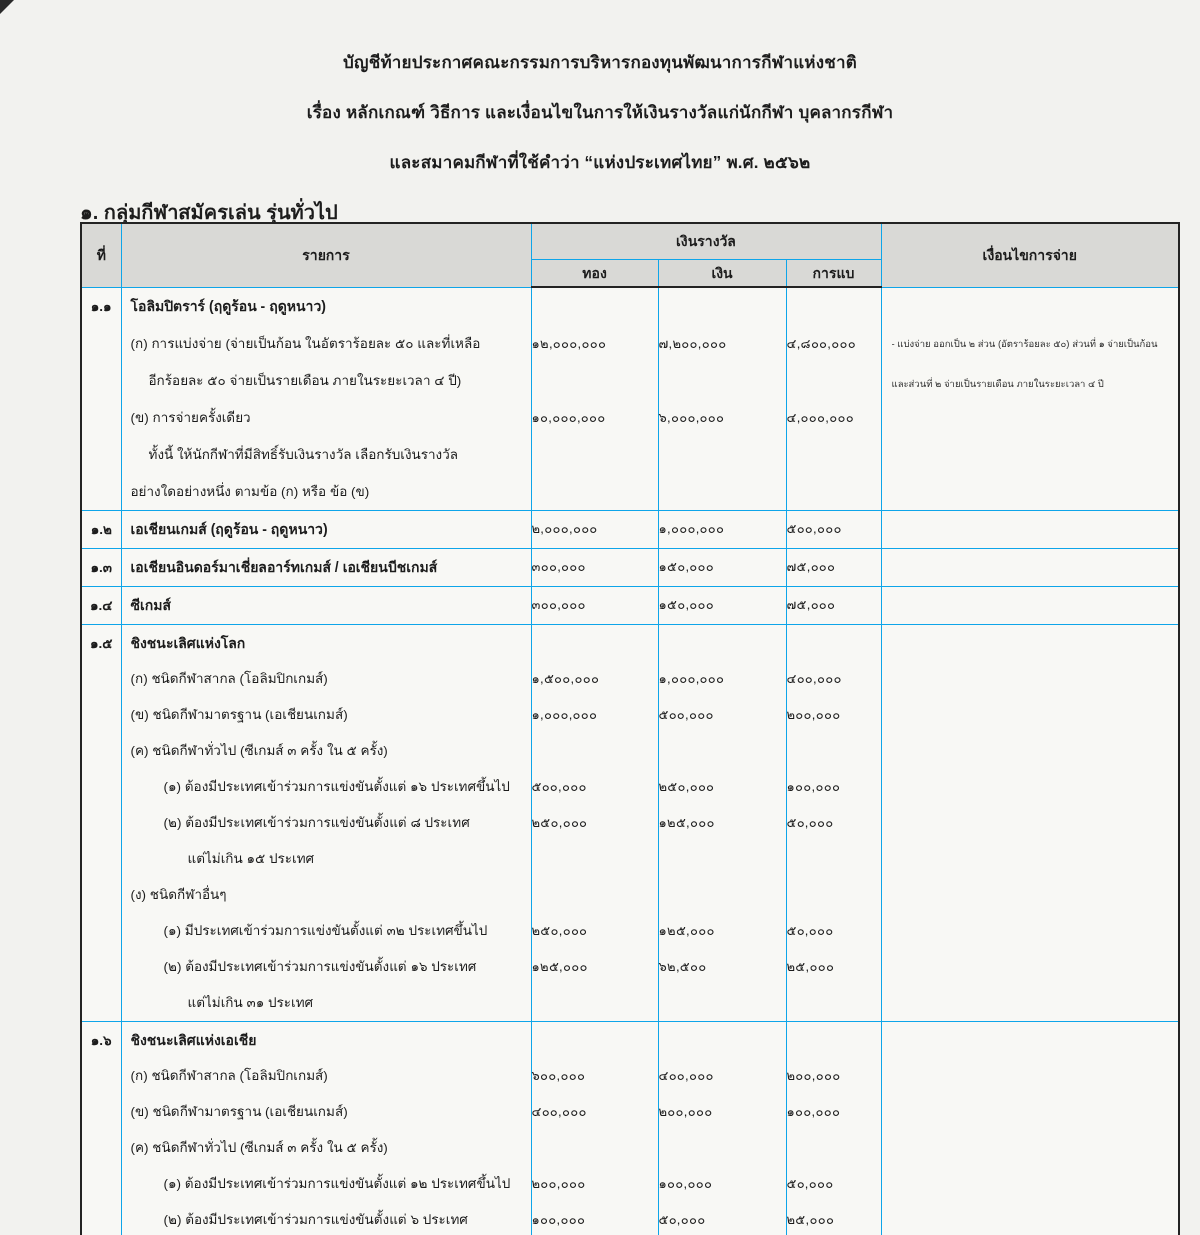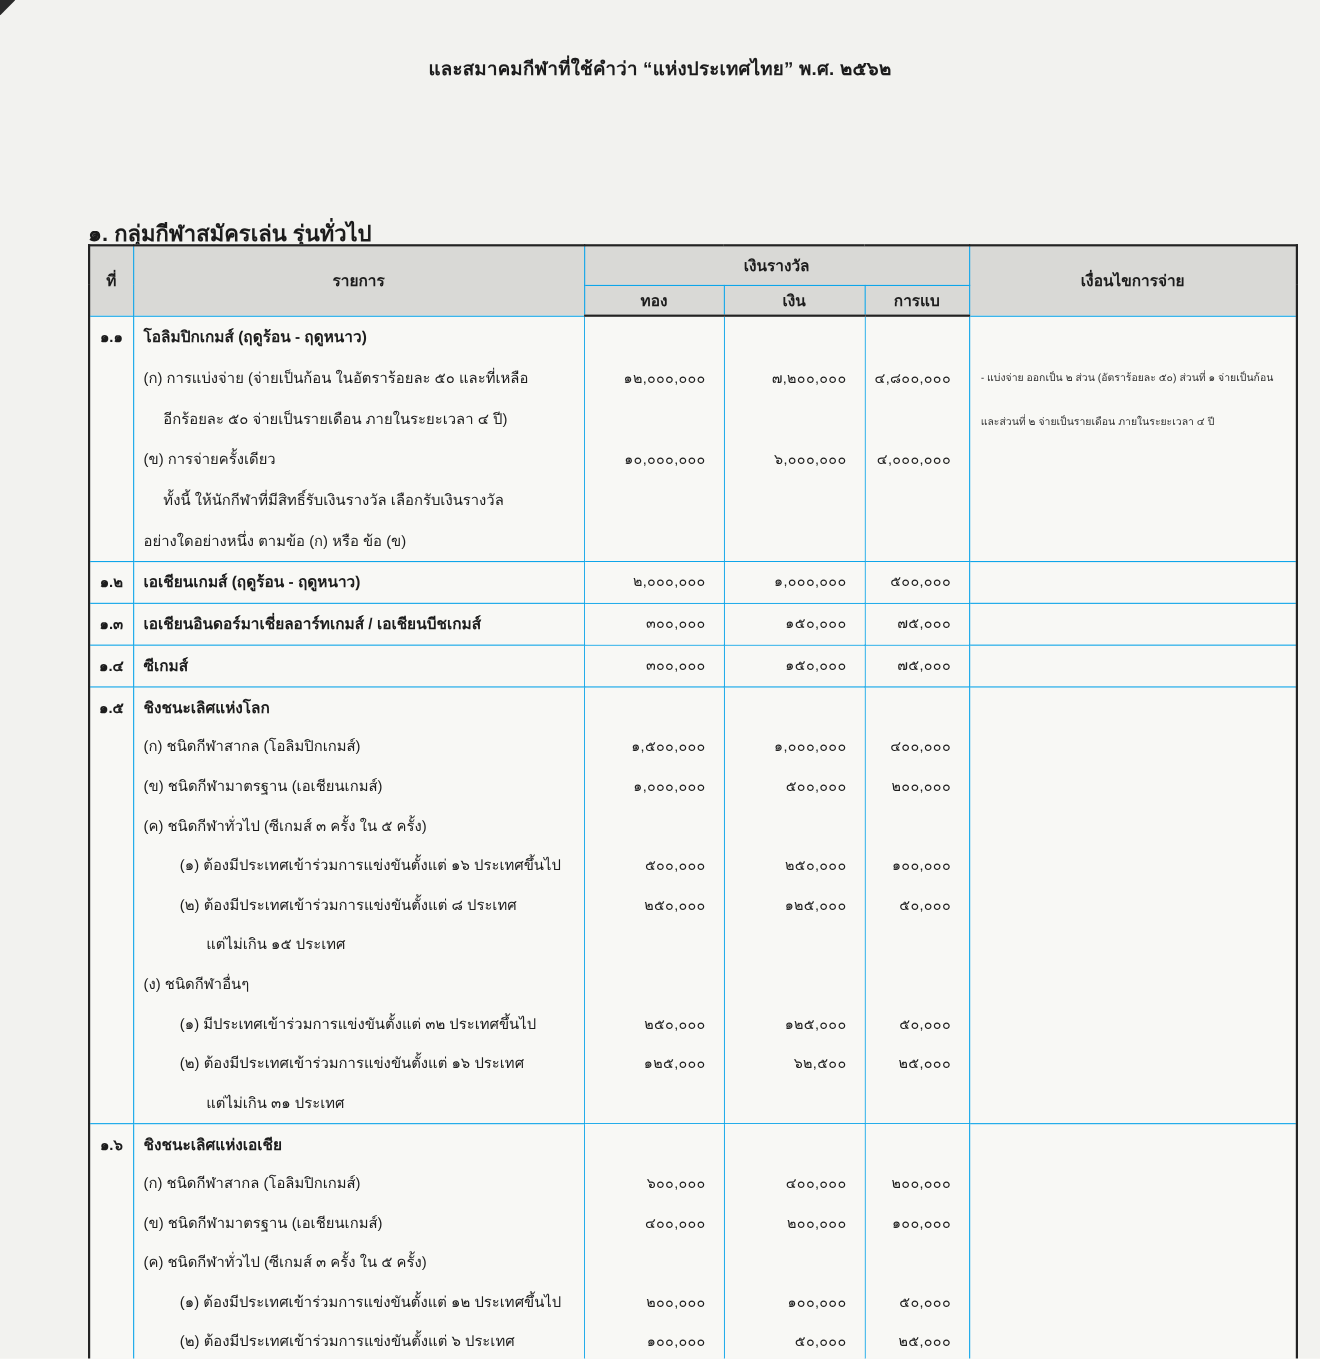--- a/index.html
+++ b/index.html
@@ -46,32 +46,34 @@
   .ln{ height:36px; line-height:36px; font-size:13.5px; white-space:nowrap; overflow:hidden; }
   tr.r11 .ln{ height:37px; line-height:37px; }
   .ln.head{ font-weight:bold; font-size:14px; }
   .ind0{ padding-left:9px; }
   .ind1{ padding-left:27px; }
   .ind2{ padding-left:42px; }
   .ind3{ padding-left:66px; }
   td.val{ position:relative; padding:0; }
   .v{
     position:absolute; left:0; right:16px; height:36px; line-height:36px;
-    text-align:right; font-size:13px; letter-spacing:.3px; white-space:nowrap;
+    font-size:13px; letter-spacing:.3px; white-space:nowrap;
   }
   tr.r11 .v{ height:37px; line-height:37px; }
   td.cond{ padding:36px 6px 0 10px; }
   .cond-line{ font-size:9.5px; line-height:40px; color:#2e2e2e; white-space:nowrap; overflow:hidden; }
 </style>
 </head>
 <body>
 
 <div class="corner-artifact"></div>
 
 <div class="title-block">
+  <div class="title-line">บัญชีท้ายประกาศคณะกรรมการบริหารกองทุนพัฒนาการกีฬาแห่งชาติ</div>
+  <div class="title-line">เรื่อง หลักเกณฑ์ วิธีการ และเงื่อนไขในการให้เงินรางวัลแก่นักกีฬา บุคลากรกีฬา</div>
   <div class="title-line">และสมาคมกีฬาที่ใช้คำว่า “แห่งประเทศไทย” พ.ศ. ๒๕๖๒</div>
 </div>
 
 <div class="section-heading">๑. กลุ่มกีฬาสมัครเล่น รุ่นทั่วไป</div>
 
 <table class="prize">
   <colgroup>
     <col style="width:40px">
       <col style="width:410px">
       <col style="width:127px">
@@ -89,21 +91,21 @@
   </tr>
   <tr class="h2">
     <th>ทอง</th>
     <th>เงิน</th>
     <th>การแบ</th>
   </tr>
 
   <tr class="r11">
     <td class="no">๑.๑</td>
     <td class="item">
-      <div class="ln head ind0">โอลิมปิกเกมส์  (ฤดูร้อน - ฤดูหนาว)</div>
+      <div class="ln head ind0">โอลิมปิตราร์  (ฤดูร้อน - ฤดูหนาว)</div>
       <div class="ln ind0">(ก) การแบ่งจ่าย (จ่ายเป็นก้อน ในอัตราร้อยละ ๕๐ และที่เหลือ</div>
       <div class="ln ind1">อีกร้อยละ ๕๐ จ่ายเป็นรายเดือน ภายในระยะเวลา ๔ ปี)</div>
       <div class="ln ind0">(ข) การจ่ายครั้งเดียว</div>
       <div class="ln ind1">ทั้งนี้ ให้นักกีฬาที่มีสิทธิ์รับเงินรางวัล เลือกรับเงินรางวัล</div>
       <div class="ln ind0">อย่างใดอย่างหนึ่ง ตามข้อ (ก) หรือ ข้อ (ข)</div>
     </td>
     <td class="val">
       <div class="v" style="top:37px">๑๒,๐๐๐,๐๐๐</div>
       <div class="v" style="top:111px">๑๐,๐๐๐,๐๐๐</div>
     </td>

